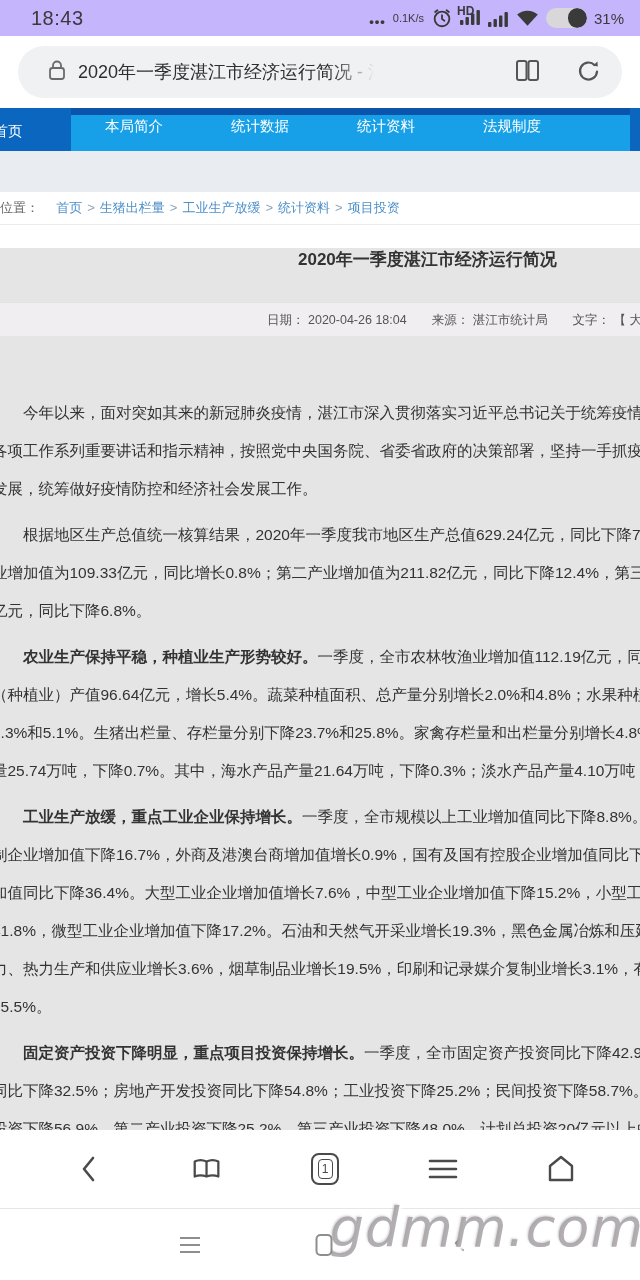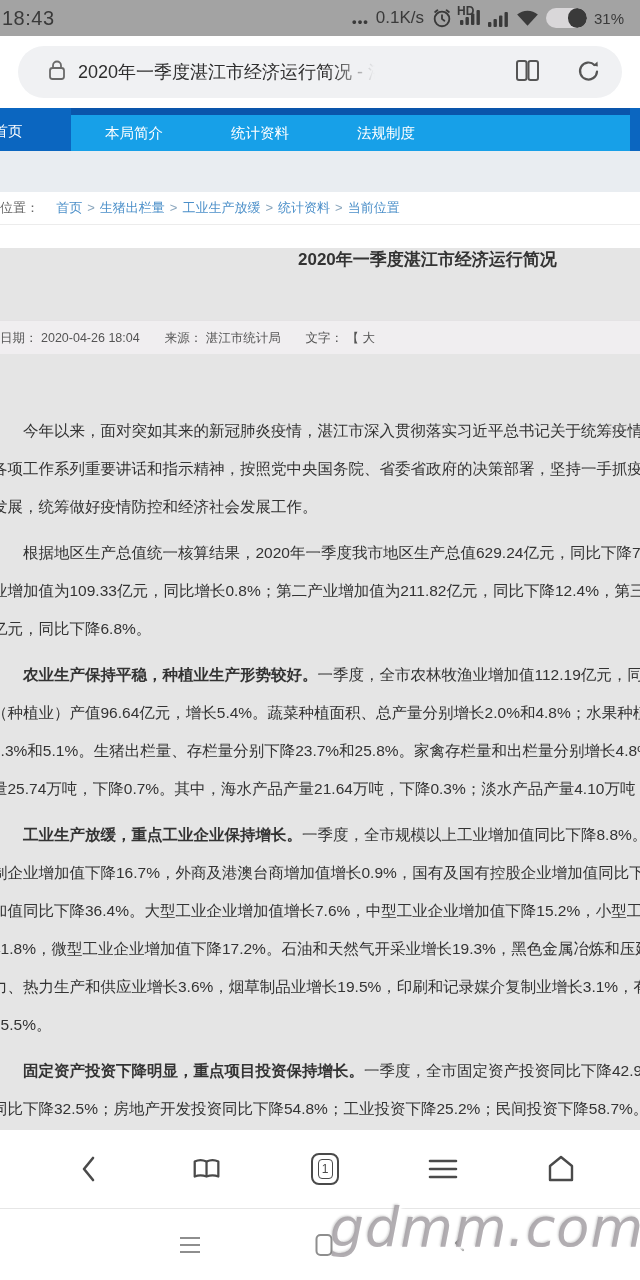--- a/index.html
+++ b/index.html
@@ -7,60 +7,60 @@
     --band:#e9edf1; --meta-bg:#f0eef0; --link-blue:#4b8fc9;
     --ink:#333; --icon-gray:#4a4a4a; --sys-gray:#8e8e8e;
   }
   *{margin:0;padding:0;box-sizing:border-box;}
   html,body{width:640px;height:1280px;}
   body{
     position:relative;width:640px;height:1280px;overflow:hidden;background:#fff;
     font-family:"Liberation Sans","DejaVu Sans",sans-serif;color:var(--ink);
   }
   
-  .status-bar{height:36px;display:flex;align-items:center;padding:0 16px 0 2px;background:#a3a3a3;}
+  .status-bar{height:36px;display:flex;align-items:center;padding:0 16px 0 31px;background:#c4b5fd;}
   .sb-time{font-size:20px;font-weight:500;color:#3a3a3a;letter-spacing:.5px;}
   .sb-right{margin-left:auto;display:flex;align-items:center;gap:7px;color:#3a3a3a;}
   .sb-dots{font-size:13px;letter-spacing:1px;font-weight:700;transform:translateY(3px);}
-  .sb-speed{font-size:17px;}
+  .sb-speed{font-size:11px;}
   .sb-icon svg{display:block;}
   .sig-wrap{position:relative;display:inline-block;}
   .hd-label{position:absolute;top:-4px;left:-3px;font-size:12px;font-weight:700;}
   .battery{position:relative;width:41px;height:20px;border-radius:10px;background:#d9d7d9;overflow:hidden;}
   .battery-fill{position:absolute;right:0;top:0;bottom:0;width:46%;background:#3a3a3a;border-radius:10px;}
   .sb-pct{font-size:15px;text-align:center;}
   
   .url-row{height:72px;background:#fff;padding:10px 18px 0;}
   .url-pill{height:52px;background:#f0f1f3;border-radius:26px;display:flex;align-items:center;padding:0 20px 0 20px;}
   .lock{margin:0 12px 0 10px;flex:none;}
   .url-title-wrap{position:relative;overflow:hidden;white-space:nowrap;max-width:408px;flex:none;}
   .url-title{font-size:18px;color:#2e2e2e;}
   .url-title-wrap::after{content:"";position:absolute;right:0;top:0;bottom:0;width:55px;
     background:linear-gradient(90deg,rgba(240,241,243,0),#f0f1f3 80%);}
   .url-actions{margin-left:auto;display:flex;align-items:center;gap:34px;}
   
   .nav{position:relative;height:43px;background:var(--nav-blue);overflow:hidden;}
   .nav-strip{position:absolute;top:0;left:0;right:0;height:7px;background:var(--nav-strip);}
   .nav-tabs{position:absolute;top:0;left:-55px;display:flex;height:43px;}
-  .nav-tab{width:126px;height:43px;line-height:36px;padding-top:7px;text-align:center;
+  .nav-tab{width:126px;height:43px;line-height:36px;text-align:center;
     color:#fff;font-size:14.5px;white-space:nowrap;}
   .nav-tab.active{background:var(--nav-dark);padding-top:0;line-height:46px;}
   .nav-edge{position:absolute;right:0;top:0;width:10px;height:43px;background:var(--nav-dark);}
   
   .band{height:41px;background:var(--band);}
   .crumb-row{height:33px;background:#fff;border-bottom:1px solid #ececec;
     display:flex;align-items:center;overflow:hidden;}
   .crumb-inner{margin-left:-26px;white-space:nowrap;font-size:13px;color:#666;}
   .crumb-link{color:var(--link-blue);text-decoration:none;}
   .crumb-sep{color:#8aa6bd;margin:0 5px;}
   
   .article{background:#e5e5e5;}
   .article-title{margin:23px 0 0 298px;font-size:17px;font-weight:700;color:#333;white-space:nowrap;}
-  .meta-bar{margin-top:49px;height:34px;line-height:34px;background:var(--meta-bg);
-    border-top:1px solid #e4e2e4;font-size:12.5px;color:#555;white-space:nowrap;}
+  .meta-bar{margin-top:31px;height:34px;line-height:34px;background:var(--meta-bg);
+    border-top:1px solid #e4e2e4;font-size:12.5px;color:#555;white-space:nowrap;padding-left:267px;}
   .meta-bar .gap{display:inline-block;width:18px;}
   .meta-size{color:#555;cursor:pointer;}
   .article-body{margin:58px 0 0 -8px;font-size:15.5px;color:#333;}
   .para{margin-bottom:8px;}
   .line{white-space:nowrap;height:38px;line-height:38px;width:max-content;}
   .line b{font-weight:700;}
   
   .toolbar{position:absolute;left:0;right:0;bottom:72px;height:78px;background:#fff;
     display:flex;align-items:center;justify-content:space-between;padding:0 62px 0 72px;}
   .tb-icon{width:34px;height:34px;display:flex;align-items:center;justify-content:center;}
@@ -152,31 +152,32 @@
       </span>
     </span>
   </div>
 </div>
 
 <div class="nav">
   <div class="nav-strip"></div>
   <div class="nav-tabs" id="nav-tabs">
       <div class="nav-tab active">首页</div>
       <div class="nav-tab">本局简介</div>
+      <div class="nav-tab">统计数据</div>
       <div class="nav-tab">统计资料</div>
       <div class="nav-tab">法规制度</div>
     </div>
   <div class="nav-edge"></div>
 </div>
 
 <div class="band"></div>
 <div class="crumb-row">
   <div class="crumb-inner" id="crumb-inner">
     <span>当前位置：</span>
-  <span class="crumb-sep">&nbsp;</span><a class="crumb-link">首页</a><span class="crumb-sep">&gt;</span><a class="crumb-link">生猪出栏量</a><span class="crumb-sep">&gt;</span><a class="crumb-link">工业生产放缓</a><span class="crumb-sep">&gt;</span><a class="crumb-link">统计资料</a><span class="crumb-sep">&gt;</span><a class="crumb-link">当前位置</a></div>
+  <span class="crumb-sep">&nbsp;</span><a class="crumb-link">首页</a><span class="crumb-sep">&gt;</span><a class="crumb-link">生猪出栏量</a><span class="crumb-sep">&gt;</span><a class="crumb-link">工业生产放缓</a><span class="crumb-sep">&gt;</span><a class="crumb-link">统计资料</a><span class="crumb-sep">&gt;</span><a class="crumb-link">项目投资</a></div>
 </div>
 
 <div class="article">
   <div class="article-title">2020年一季度湛江市经济运行简况</div>
   <div class="meta-bar">
     <span>日期：</span>
     <span>2020-04-26 18:04</span>
     <span class="gap"></span>
     <span>来源：</span>
     <span>湛江市统计局</span>

